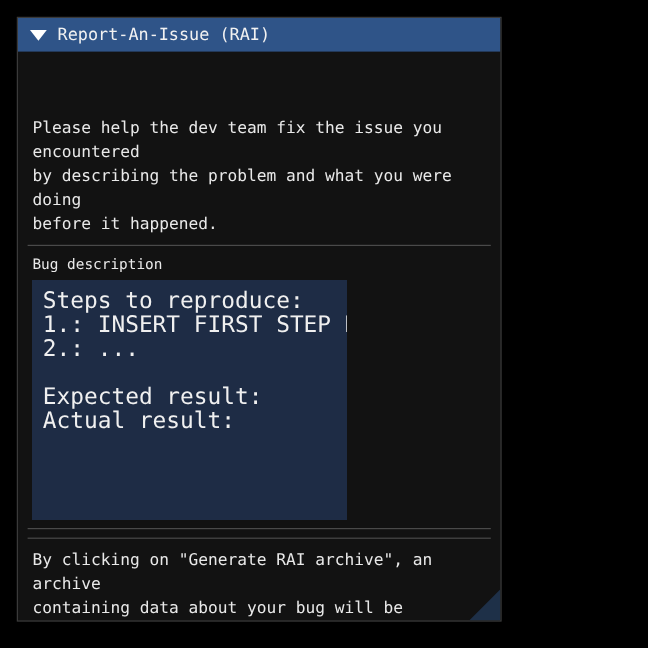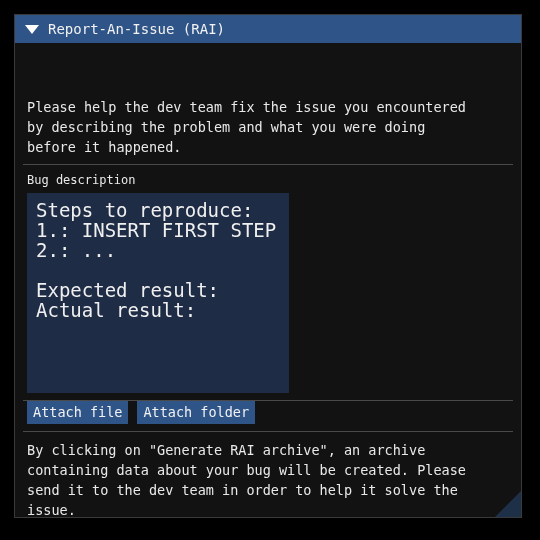--- a/index.html
+++ b/index.html
@@ -13,21 +13,21 @@
   body {
     font-family: "DejaVu Sans Mono", "Liberation Mono", monospace;
     -webkit-font-smoothing: none;
   }
 
   
   #rai-window {
     position: absolute;
     left: 14px;
     top: 14px;
-    width: 508px;
+    width: 404px;
     height: 504px;
     background: #121212;
     border: 1px solid #3a3a3a;
     box-sizing: border-box;
     overflow: hidden;
     display: flex;
     flex-direction: column;
   }
 
   
@@ -167,24 +167,20 @@
 2.: ...
 
 Expected result:
 Actual result:</textarea>
 
     <div class="gap-sm"></div>
 
     <div class="sep"></div>
 
 
-    <div class="btn-row">
-      <button class="btn">Attach file</button>
-      <button class="btn">Attach folder</button>
-    </div>
 
     <div class="gap-sm"></div>
 
     <div class="sep"></div>
 
     <div class="para">By clicking on "Generate RAI archive", an archive
 containing data about your bug will be created. Please
 send it to the dev team in order to help it solve the
 issue.</div>
 

